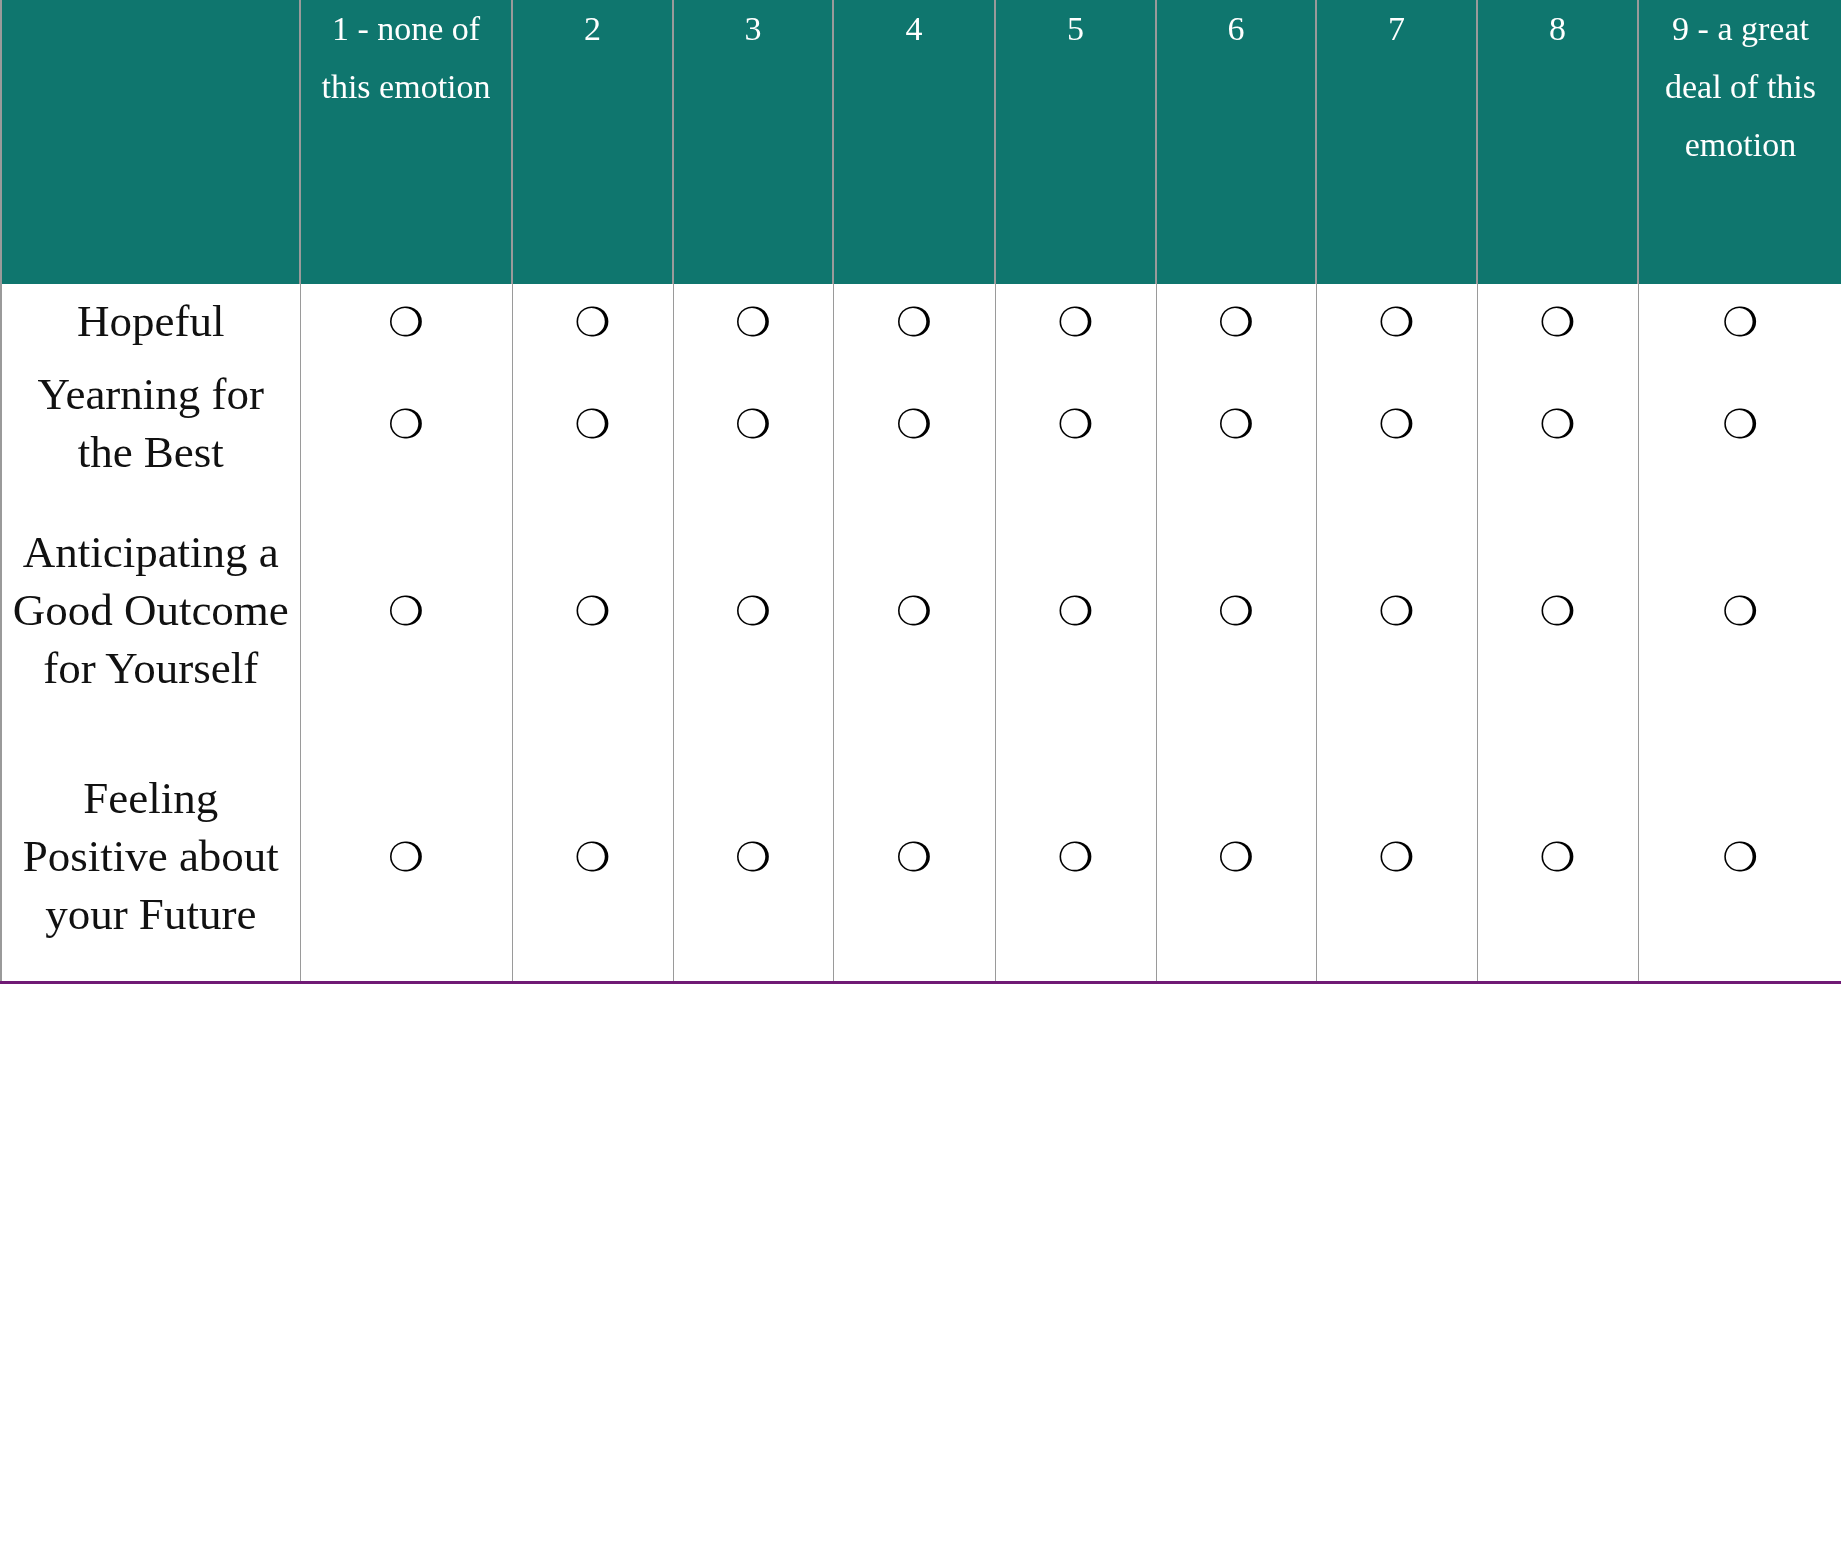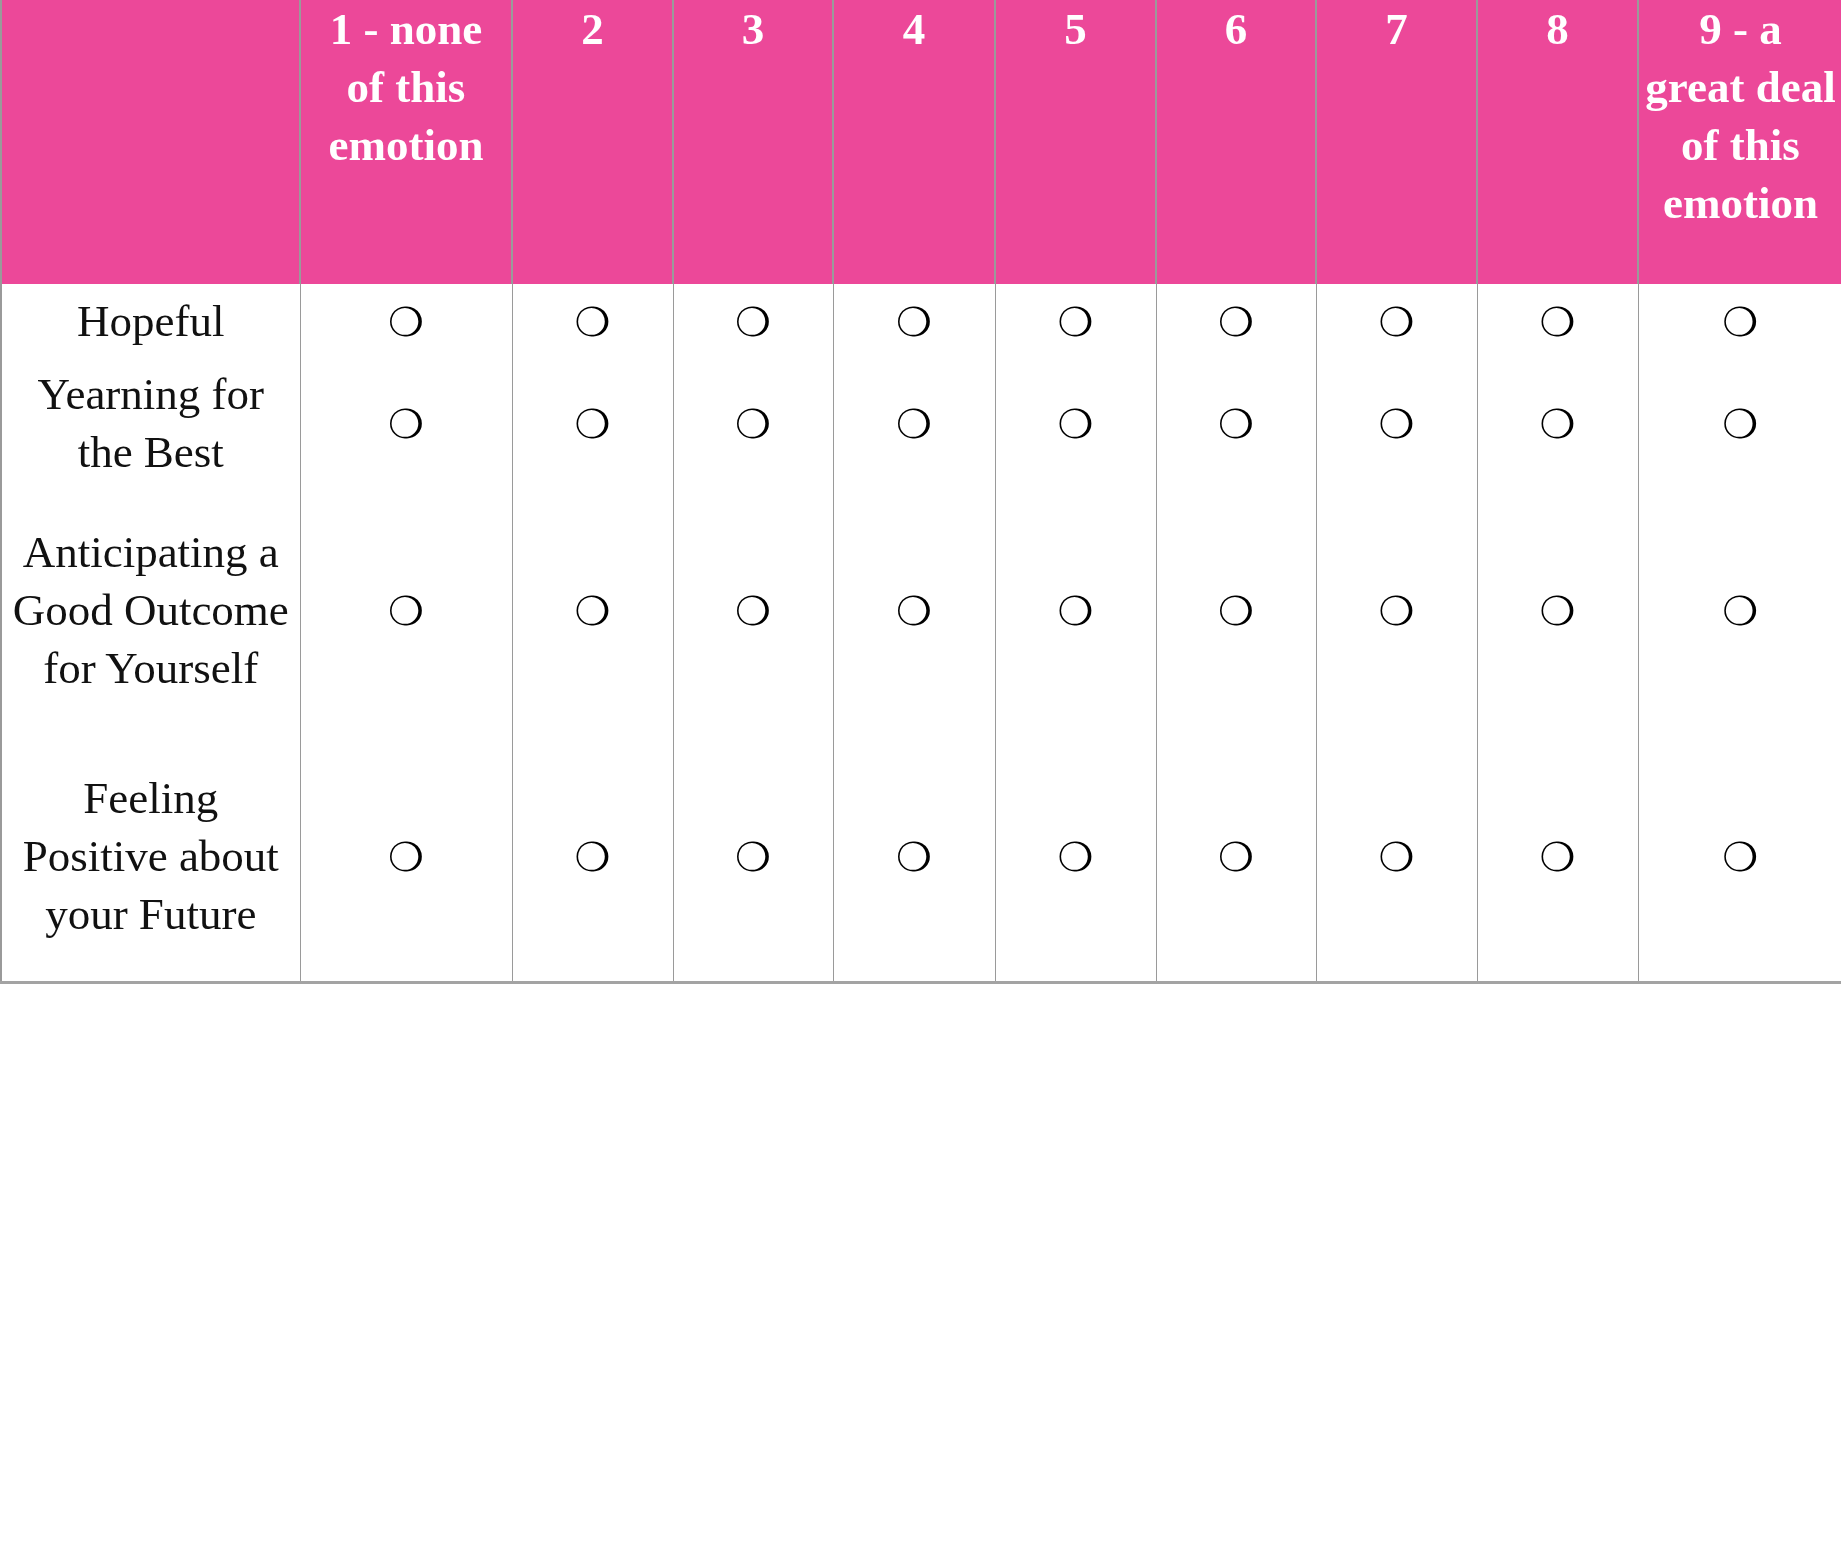--- a/index.html
+++ b/index.html
@@ -1,23 +1,23 @@
 <!DOCTYPE html>
 <html><head>
 <meta charset="utf-8">
 <style>
   html,body{margin:0;padding:0;background:#fff;}
   body{width:1841px;height:1549px;overflow:hidden;font-family:"Liberation Serif","DejaVu Serif",serif;}
   table{border-collapse:collapse;position:absolute;left:0;top:0;width:1841px;table-layout:fixed;}
-  th{background:#ec4899;color:#fff;font-weight:bold;font-size:45px;line-height:58px;vertical-align:top;text-align:center;border-left:2px solid #9a9a9a;padding:0 6px;height:284px;box-sizing:border-box;}
+  th{background:#0f766e;color:#fff;font-weight:normal;font-size:34px;line-height:58px;vertical-align:top;text-align:center;border-left:2px solid #9a9a9a;padding:0 6px;height:284px;box-sizing:border-box;}
   th:first-child{border-left:2px solid #9a9a9a;}
   td{font-size:45px;line-height:58px;text-align:center;vertical-align:middle;border-left:1px solid #9a9a9a;color:#111;padding:0 8px;box-sizing:border-box;}
   td:first-child{border-left:2px solid #9a9a9a;}
   td:last-child, th:last-child{border-right:0;}
-  tr.last td{border-bottom:3px solid #a3a3a3;}
+  tr.last td{border-bottom:3px solid #701a75;}
   .radio{display:inline-block;font-size:40px;line-height:40px;color:#000;cursor:pointer;font-family:"DejaVu Sans",sans-serif;}
 </style>
 </head>
 <body>
 
 <table>
   <colgroup>
     <col style="width:299px">
       <col style="width:212px">
       <col style="width:161px">

